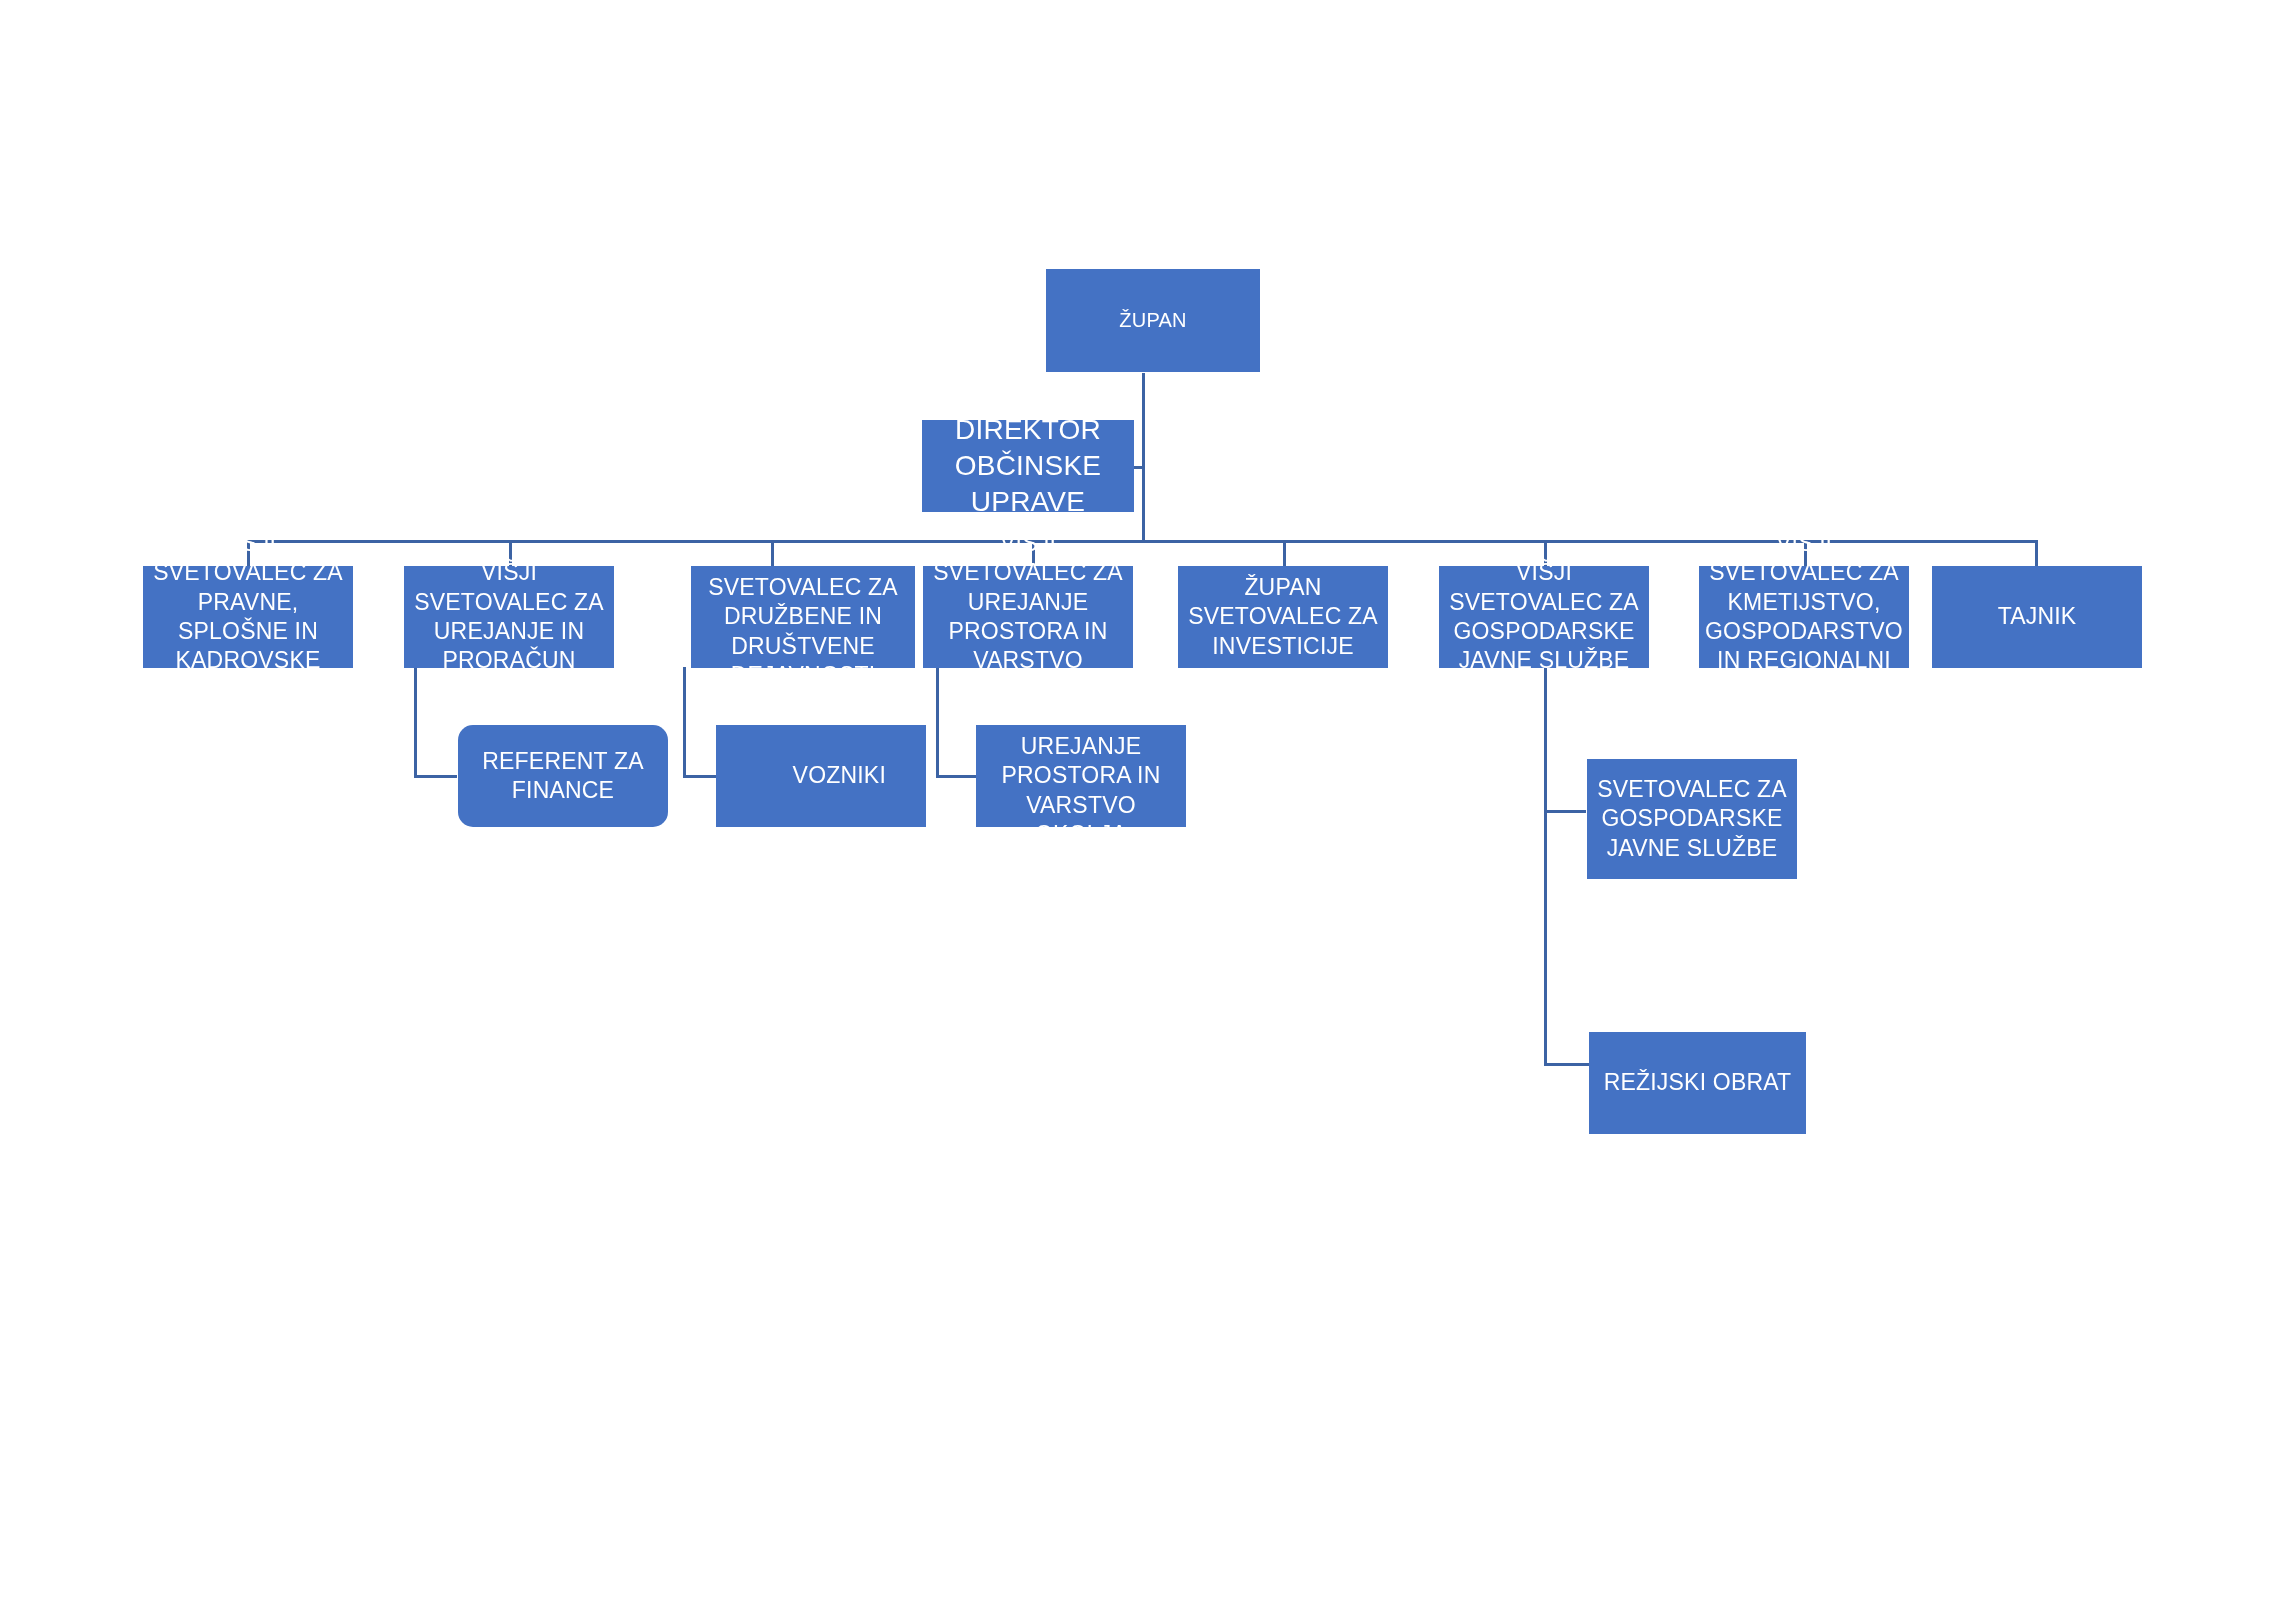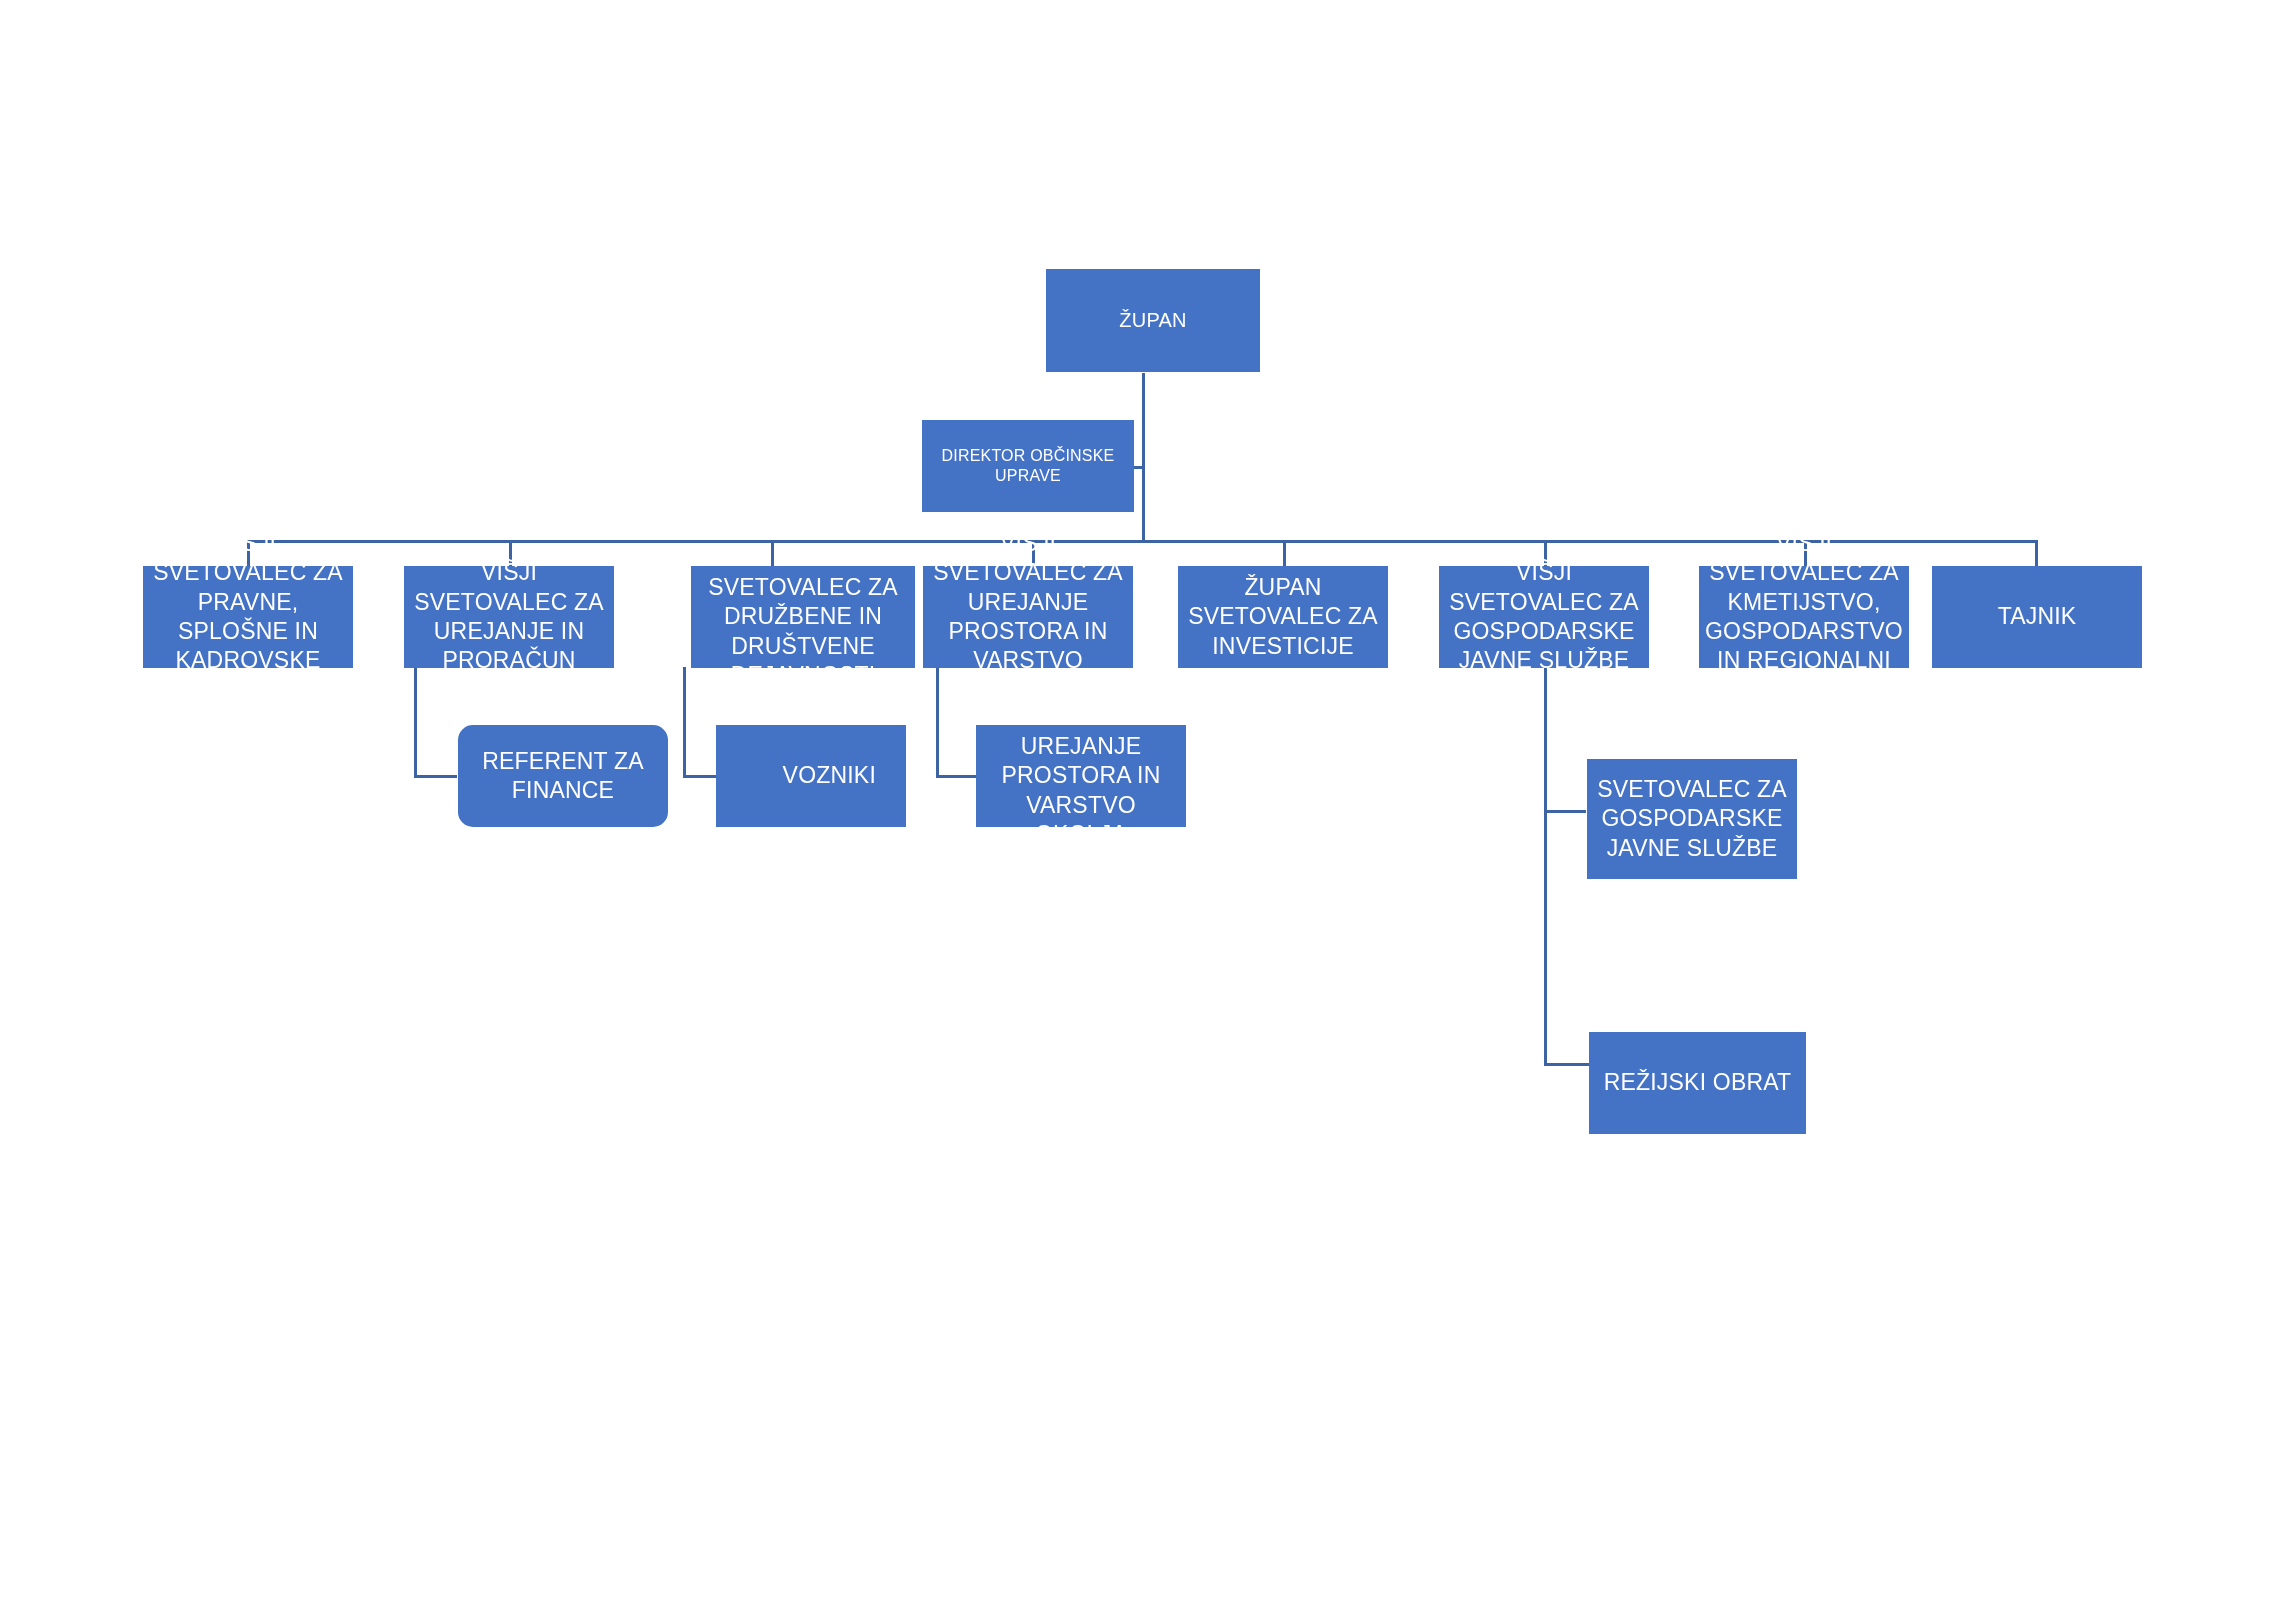--- a/index.html
+++ b/index.html
@@ -27,21 +27,21 @@
     align-items: center;
     justify-content: center;
     text-align: center;
     line-height: 1.28;
     padding: 3.7px 7.4px;
     white-space: pre-line;
     letter-spacing: 0.2px;
     -webkit-font-smoothing: antialiased;
   }
   .node.lvl1 { font-size: 20px; }
-  .node.lvl2 { font-size: 16px; }
+  .node.lvl2 { font-size: 28px; }
   .node.lvl3 { font-size: 23px; }
   .node.lvl4 { font-size: 23px; }
   .conn {
     position: absolute;
     background: #3C63A4;
   }
   .conn.h { height: 2.8px; }
   .conn.v { width: 2.8px; }
 </style>
 </head>
@@ -92,21 +92,21 @@
   <div class="node lvl3" style="left:1178px; top:566px; width:210px; height:102px;">ŽUPAN SVETOVALEC ZA INVESTICIJE</div>
 
   <div class="node lvl3" style="left:1439px; top:566px; width:210px; height:102px;">VIŠJI SVETOVALEC ZA GOSPODARSKE JAVNE SLUŽBE</div>
 
   <div class="node lvl3" style="left:1699px; top:566px; width:210px; height:102px;">VIŠJI SVETOVALEC ZA KMETIJSTVO, GOSPODARSTVO IN REGIONALNI RAZVOJ</div>
 
   <div class="node lvl3" style="left:1932px; top:566px; width:210px; height:102px;">TAJNIK</div>
 
   <div class="node lvl4" style="left:458px; top:725px; width:210px; height:102px;border-radius:15px;">REFERENT ZA FINANCE</div>
 
-  <div class="node lvl4" style="left:716px; top:725px; width:190px; height:102px;padding-left:44px;">VOZNIKI</div>
+  <div class="node lvl4" style="left:716px; top:725px; width:210px; height:102px;padding-left:44px;">VOZNIKI</div>
 
   <div class="node lvl4" style="left:976px; top:725px; width:210px; height:102px;">SVETOVALEC ZA UREJANJE PROSTORA IN VARSTVO OKOLJA</div>
 
   <div class="node lvl4" style="left:1587px; top:759px; width:210px; height:120px;">SVETOVALEC ZA GOSPODARSKE JAVNE SLUŽBE</div>
 
   <div class="node lvl4" style="left:1589px; top:1012px; width:217px; height:102px;margin-top:20px;">REŽIJSKI OBRAT</div>
 
 </div>
 
 

